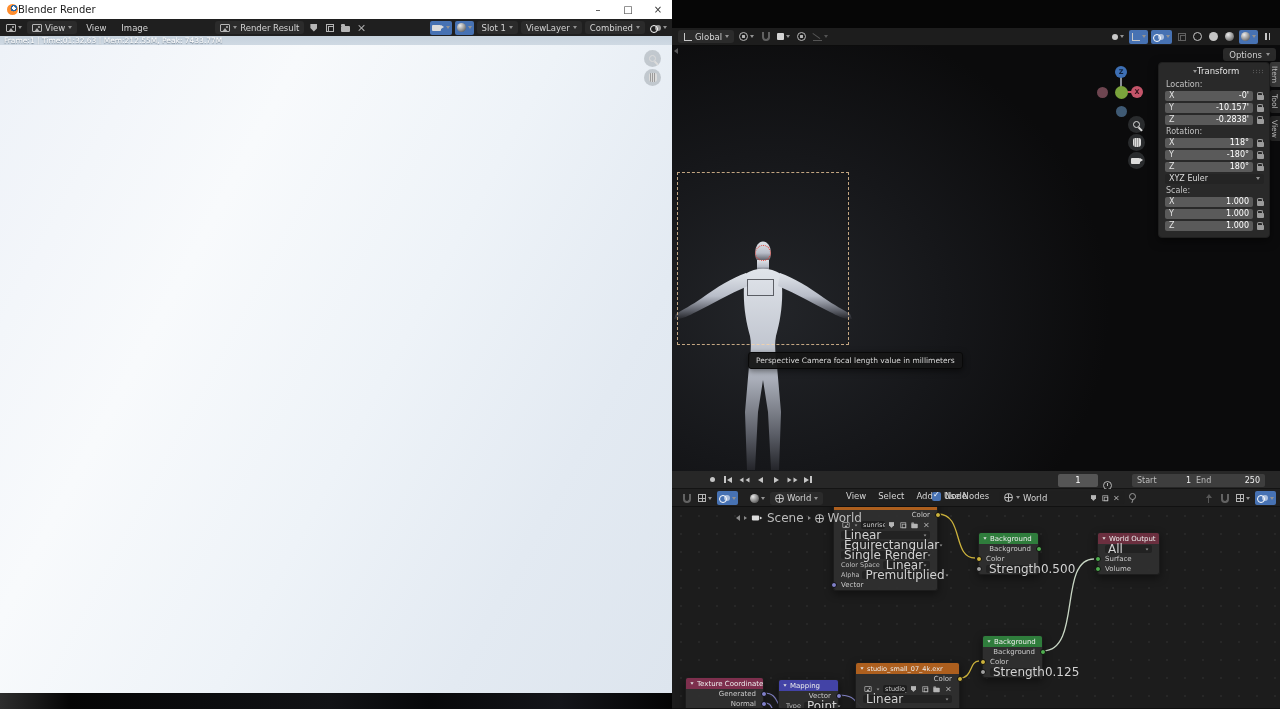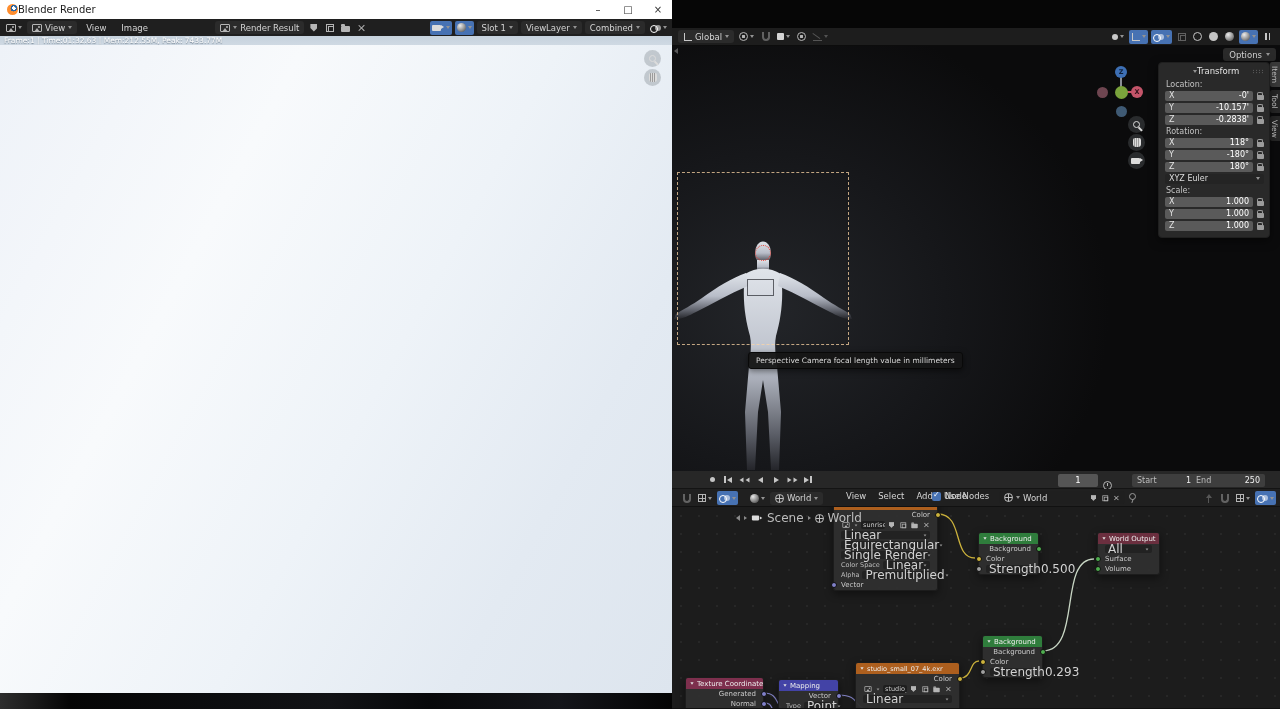--- a/index.html
+++ b/index.html
@@ -656,21 +656,21 @@
           <span class="sock r" style="background:var(--socket_green);"></span>
         </div>
         <div class="nr">
           <span class="sock l" style="background:var(--socket_yellow);"></span>
           <span>Color</span>
         </div>
         <div class="nr">
           <span class="sock l" style="background:var(--socket_gray);"></span>
           <div class="nf">
               <span>Strength</span>
-              <span>0.293</span>
+              <span>0.125</span>
             </div>
         </div>
       </div>
 
       <div class="node" style="left:183px;top:155px;width:105px;height:60px;">
         <div class="nh" style="background:var(--node_orange);font-size:6.5px;">
             <span class="cv"></span>
             <span>studio_small_07_4k.exr</span>
           </div>
         <div class="nr out">

